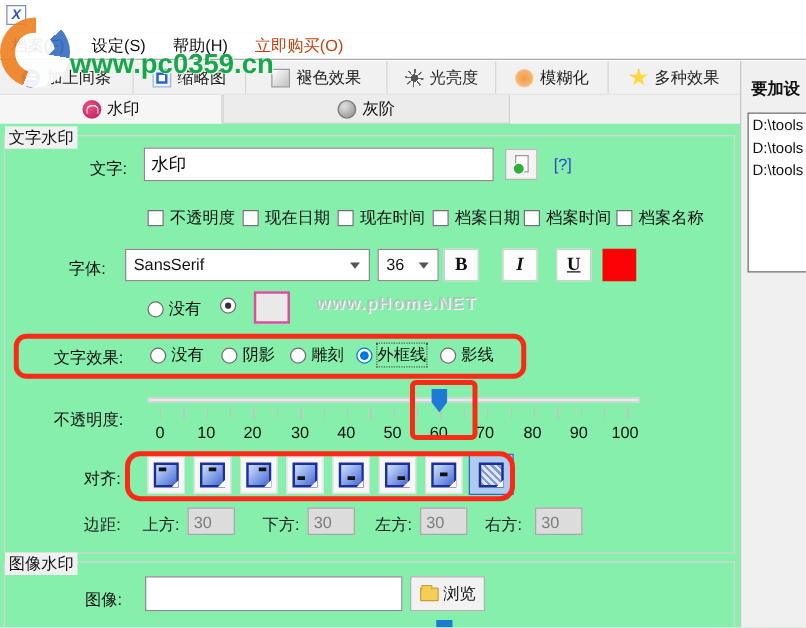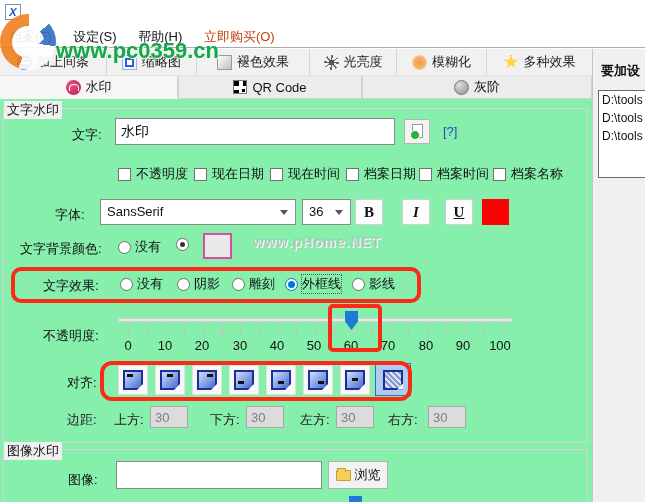--- a/index.html
+++ b/index.html
@@ -39,21 +39,21 @@
       linear-gradient(#000,#000) 0 0/5px 5px no-repeat,
       linear-gradient(#000,#000) 9px 0/5px 5px no-repeat,
       linear-gradient(#000,#000) 0 9px/5px 5px no-repeat,
       linear-gradient(#000,#000) 8px 8px/3px 3px no-repeat,
       linear-gradient(#000,#000) 12px 11px/2px 3px no-repeat,#fff; border:1px solid #777; }
   .icon-gray { width:15px; height:15px; border-radius:50%; background:radial-gradient(circle at 35% 30%, #e0e0e0, #8a8a8a); border:1px solid #777; }
 
   
   .rightpanel { position:absolute; left:592px; top:49px; width:53px; height:453px; background:#f0f0f0; border-left:1px solid #c6c6c6; }
   .rp-title { position:absolute; left:8px; top:13px; font-weight:bold; font-size:13px; white-space:nowrap; }
-  .rp-list { position:absolute; left:5px; top:41px; width:48px; height:88px; background:#fff; border:1px solid #6a6a6a; overflow:hidden; }
+  .rp-list { position:absolute; left:5px; top:41px; width:48px; height:128px; background:#fff; border:1px solid #6a6a6a; overflow:hidden; }
   .rp-item { font-size:12px; padding:2px 0 2px 3px; white-space:nowrap; }
 
   
   .main { position:absolute; left:0; top:99px; width:592px; height:403px; background:#86efac; }
   .groupbox { position:absolute; border:1px solid #d5d5d5; }
   .grouplabel { position:absolute; background:#f0f0f0; padding:0 3px; font-size:13px; }
   .flabel { position:absolute; font-size:13px; white-space:nowrap; }
 
   .tinput { position:absolute; background:#fff; border:1px solid #8a8a8a; font-family:"Liberation Sans","DejaVu Sans",sans-serif; font-size:14px; padding:2px 5px; }
   .smallbtn { position:absolute; width:26px; height:25px; background:#f3f3f3; border:1px solid #b5b5b5; }
@@ -159,24 +159,20 @@
       <span class="ticon icon-star"></span>
       <span>多种效果</span>
     </div>
   </div>
 
   <div class="tabrow">
     <div class="tab selected" style="width:178px">
       <span class="icon-wm"></span>
       <span>水印</span>
     </div>
-    <div class="tab" style="width:184px">
-      <span class="icon-qr"></span>
-      <span>QR Code</span>
-    </div>
     <div class="tab" style="width:230px">
       <span class="icon-gray"></span>
       <span>灰阶</span>
     </div>
   </div>
 
   <div class="rightpanel">
     <div class="rp-title">要加设</div>
     <div class="rp-list">
       <div class="rp-item">D:\tools</div>
@@ -229,21 +225,20 @@
     </div>
     <div class="selectbox" style="left:302px;top:100px;width:49px">
       <span>36</span>
       <span class="chev"></span>
     </div>
     <div class="stylebtn" style="left:355px;top:100px;font-weight:bold">B</div>
     <div class="stylebtn" style="left:402px;top:100px;font-style:italic;font-weight:bold">I</div>
     <div class="stylebtn" style="left:445px;top:100px;text-decoration:underline;font-weight:bold">U</div>
     <div class="swatch-red" style="left:482px;top:100px"></div>
 
-    <div class="flabel" style="left:20px;top:141px">文字背景颜色:</div>
     <div class="rbitem" style="left:118px;top:139px">
       <span class="rb"></span>
       <span>没有</span>
     </div>
     <div class="rbitem" style="left:176px;top:139px">
       <span class="rb checked-dark"></span>
     </div>
     <div class="swatch-bg" style="left:203px;top:134px"></div>
 
     <div class="flabel" style="left:43px;top:178px">文字效果:</div>

